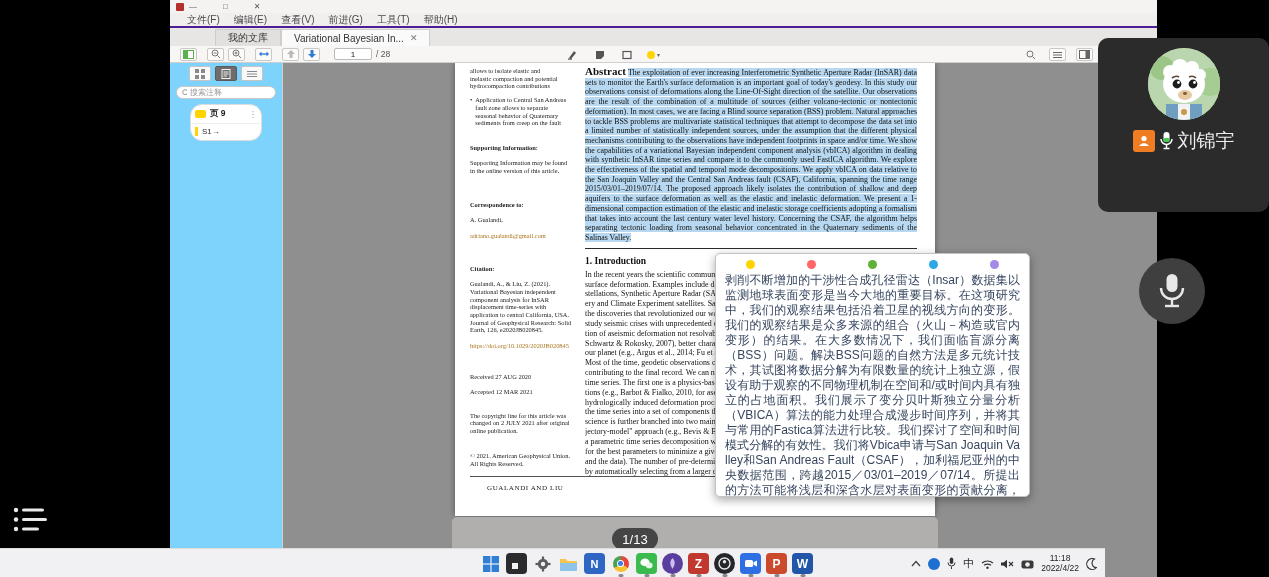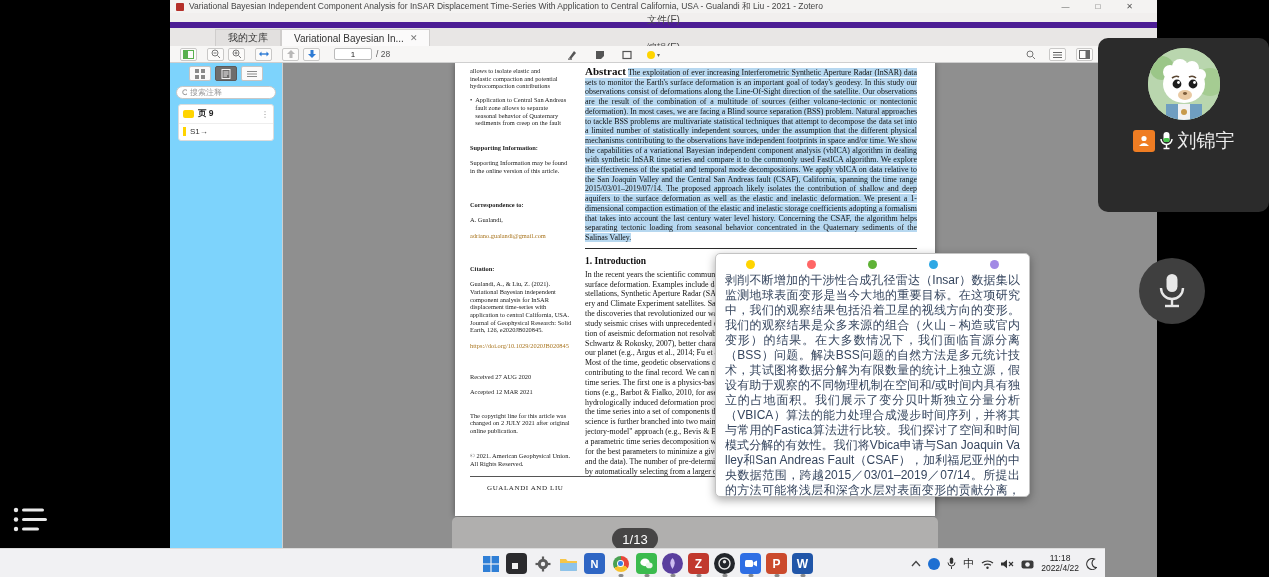--- a/index.html
+++ b/index.html
@@ -7,21 +7,21 @@
               font-family:"Liberation Sans", sans-serif; }
   .desktop { position:relative; width:1269px; height:577px; background:#000; }
 
   
   .zwin { position:absolute; left:170px; top:0; width:987px; height:577px; background:#8f8f8f; }
   .titlebar { height:13px; background:#f4f3f2; display:flex; align-items:center; padding:0 6px; gap:5px; }
   .zicon { width:8px; height:8px; background:#b5302a; border-radius:1px; flex:0 0 auto; }
   .wtitle { font-size:8.5px; color:#444; white-space:nowrap; overflow:hidden; flex:1; }
   .winctls { display:flex; gap:26px; padding-right:18px; }
   .winctls span { font-size:8px; color:#555; cursor:default; }
-  .menubar { height:15px; background:#f1efee; display:flex; align-items:center; gap:14px; padding:0 17px; border-bottom:6px solid #4c1d95;flex-direction:column; }
+  .menubar { height:15px; background:#f1efee; display:flex; align-items:center; gap:14px; padding:0 17px; border-bottom:2px solid #4c1d95; }
   .menubar span { font-size:10px; color:#4a4a4a; }
   .tabbar { height:18px; background:#e8e6e5; display:flex; align-items:flex-end; padding-left:45px; }
   .tab { height:17px; display:flex; align-items:center; gap:6px; padding:0 12px; font-size:10px; color:#333;
          border:1px solid #cfcdcc; border-bottom:none; background:#e2e0df; }
   .tab.active { background:#fbfafa; }
   .tabclose { color:#777; font-size:9px; }
   .pdftoolbar { height:17px; background:#f7f6f5; border-bottom:1px solid #cfcfcf; position:relative; display:flex; align-items:center; }
   .tbtn { height:13px; min-width:17px; margin:0 2px; border:1px solid #c9c8c7; border-radius:2px; background:#fcfbfa;
           display:flex; align-items:center; justify-content:center; font-size:9px; color:#555; }
   .tbtn svg { display:block; }
@@ -35,21 +35,21 @@
   .caret { font-size:6px; color:#666; margin-left:2px; }
 
   .reader { display:flex; height:514px; }
   .sidebar { width:113px; background:#7dd3fc; border-right:1px solid #cfcfcf; padding-top:3px; }
   .viewbtns { display:flex; justify-content:center; gap:4px; }
   .vbtn { width:22px; height:15px; border:1px solid #c6c5c4; border-radius:2px; background:#fbfafa; display:flex; align-items:center; justify-content:center; }
   .vbtn.sel { background:#6e6d6c; border-color:#5c5b5a; }
   .sbsearch { margin:5px 6px; height:13px; background:#fff; border:1px solid #c9c8c7; border-radius:7px; display:flex; align-items:center; padding:0 5px; gap:3px; }
   .sbsearch input { border:none; outline:none; width:80px; font-size:8px; background:transparent; color:#333; }
   .sbsearch input::placeholder { color:#9a9a9a; }
-  .anncard { margin:2px 8px; background:#fff; border:1px solid #ddd; border-radius:3px; overflow:hidden; }
+  .anncard { margin:2px 20px; background:#fff; border:1px solid #ddd; border-radius:12px; overflow:hidden; }
   .anncard .head { display:flex; align-items:center; gap:4px; padding:3px 4px; }
   .annchip { width:11px; height:8px; border-radius:2px; }
   .annpage { font-size:8.5px; font-weight:bold; color:#222; flex:1; }
   .annkebab { font-size:8px; color:#888; }
   .annexcerpt { border-top:1px solid #eee; padding:3px 4px 4px 4px; font-size:8px; color:#333;text-decoration:underline; }
   .annexcerpt span { border-left:3px solid #ffd400; padding-left:4px; display:inline-block; }
 
   .viewer { flex:1; position:relative; background:#8f8f8f; overflow:hidden; }
   .page { position:absolute; left:172px; top:0; width:480px; height:453px; background:#fff;
           box-shadow:0 0 6px rgba(0,0,0,.4); font-family:"Liberation Serif", serif; }
@@ -105,21 +105,20 @@
   .clock { text-align:center; font-size:8.5px; line-height:9.5px; color:#222; }
 </style>
 </head>
 <body>
 
 <div class="desktop">
 
   <div class="zwin">
     <div class="titlebar">
       <span class="zicon"></span>
-      <span class="wtitle">Variational Bayesian Independent Component Analysis for InSAR Displacement Time-Series With Application to Central California, USA - Gualandi 和 Liu - 2021 - Zotero</span>
       <span class="winctls">
         <span>—</span>
         <span>□</span>
         <span>✕</span>
       </span>
     </div>
 
     <div class="menubar">
       <span>文件(F)</span>
       <span>编辑(E)</span>

